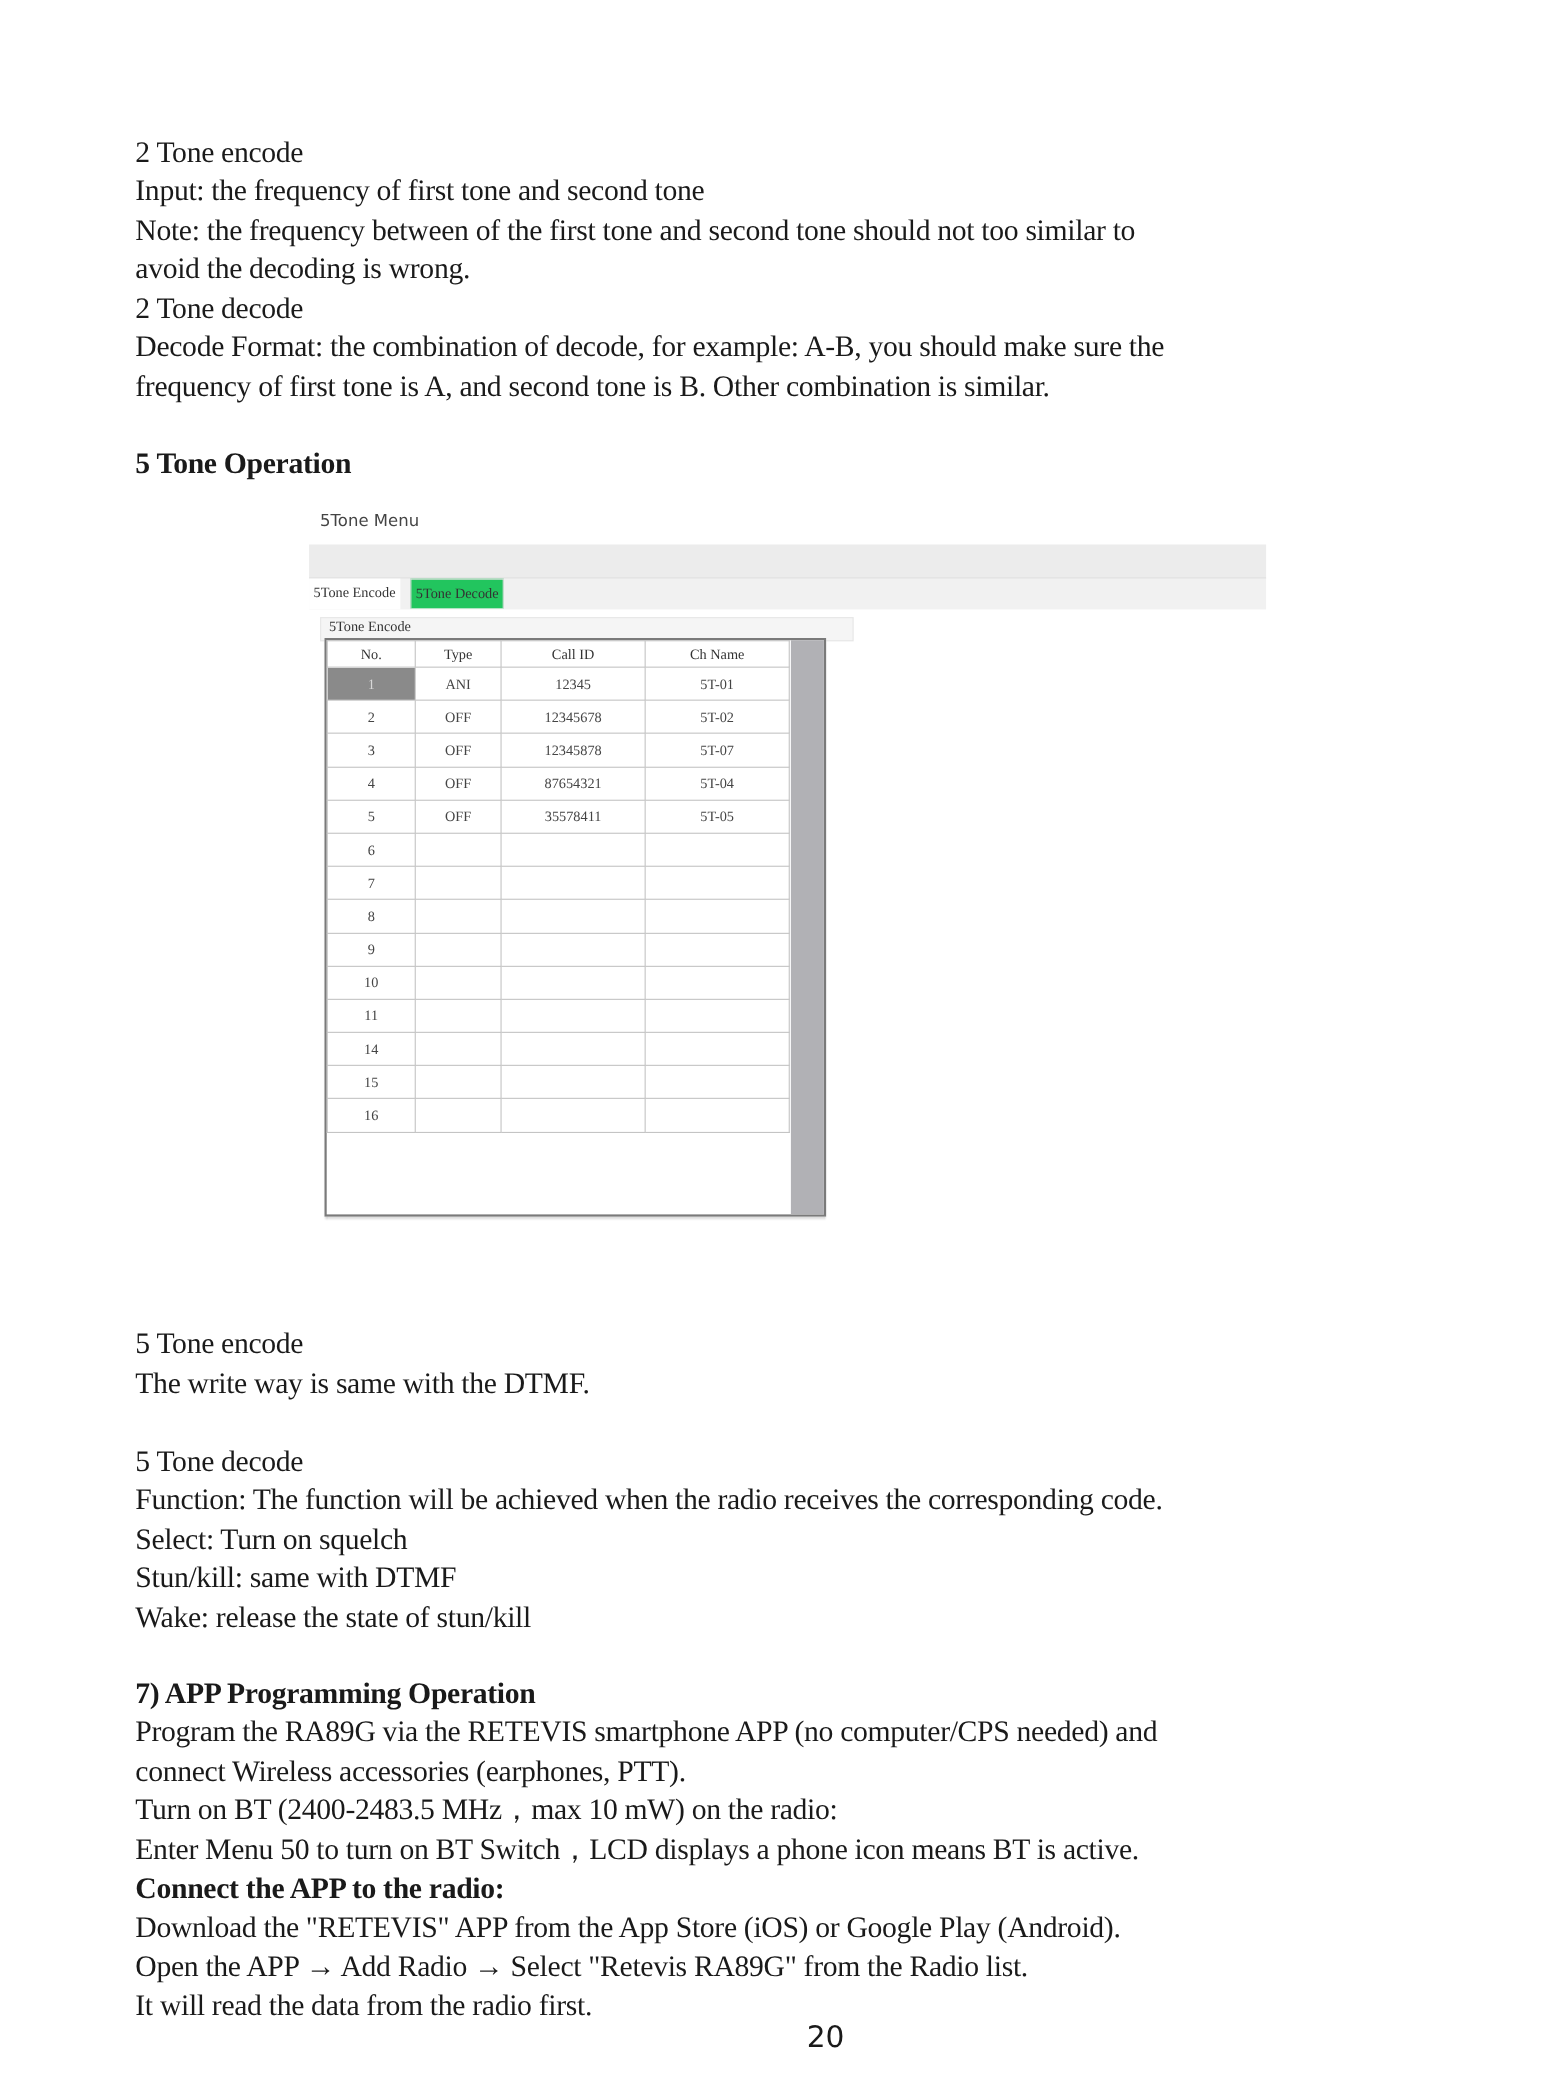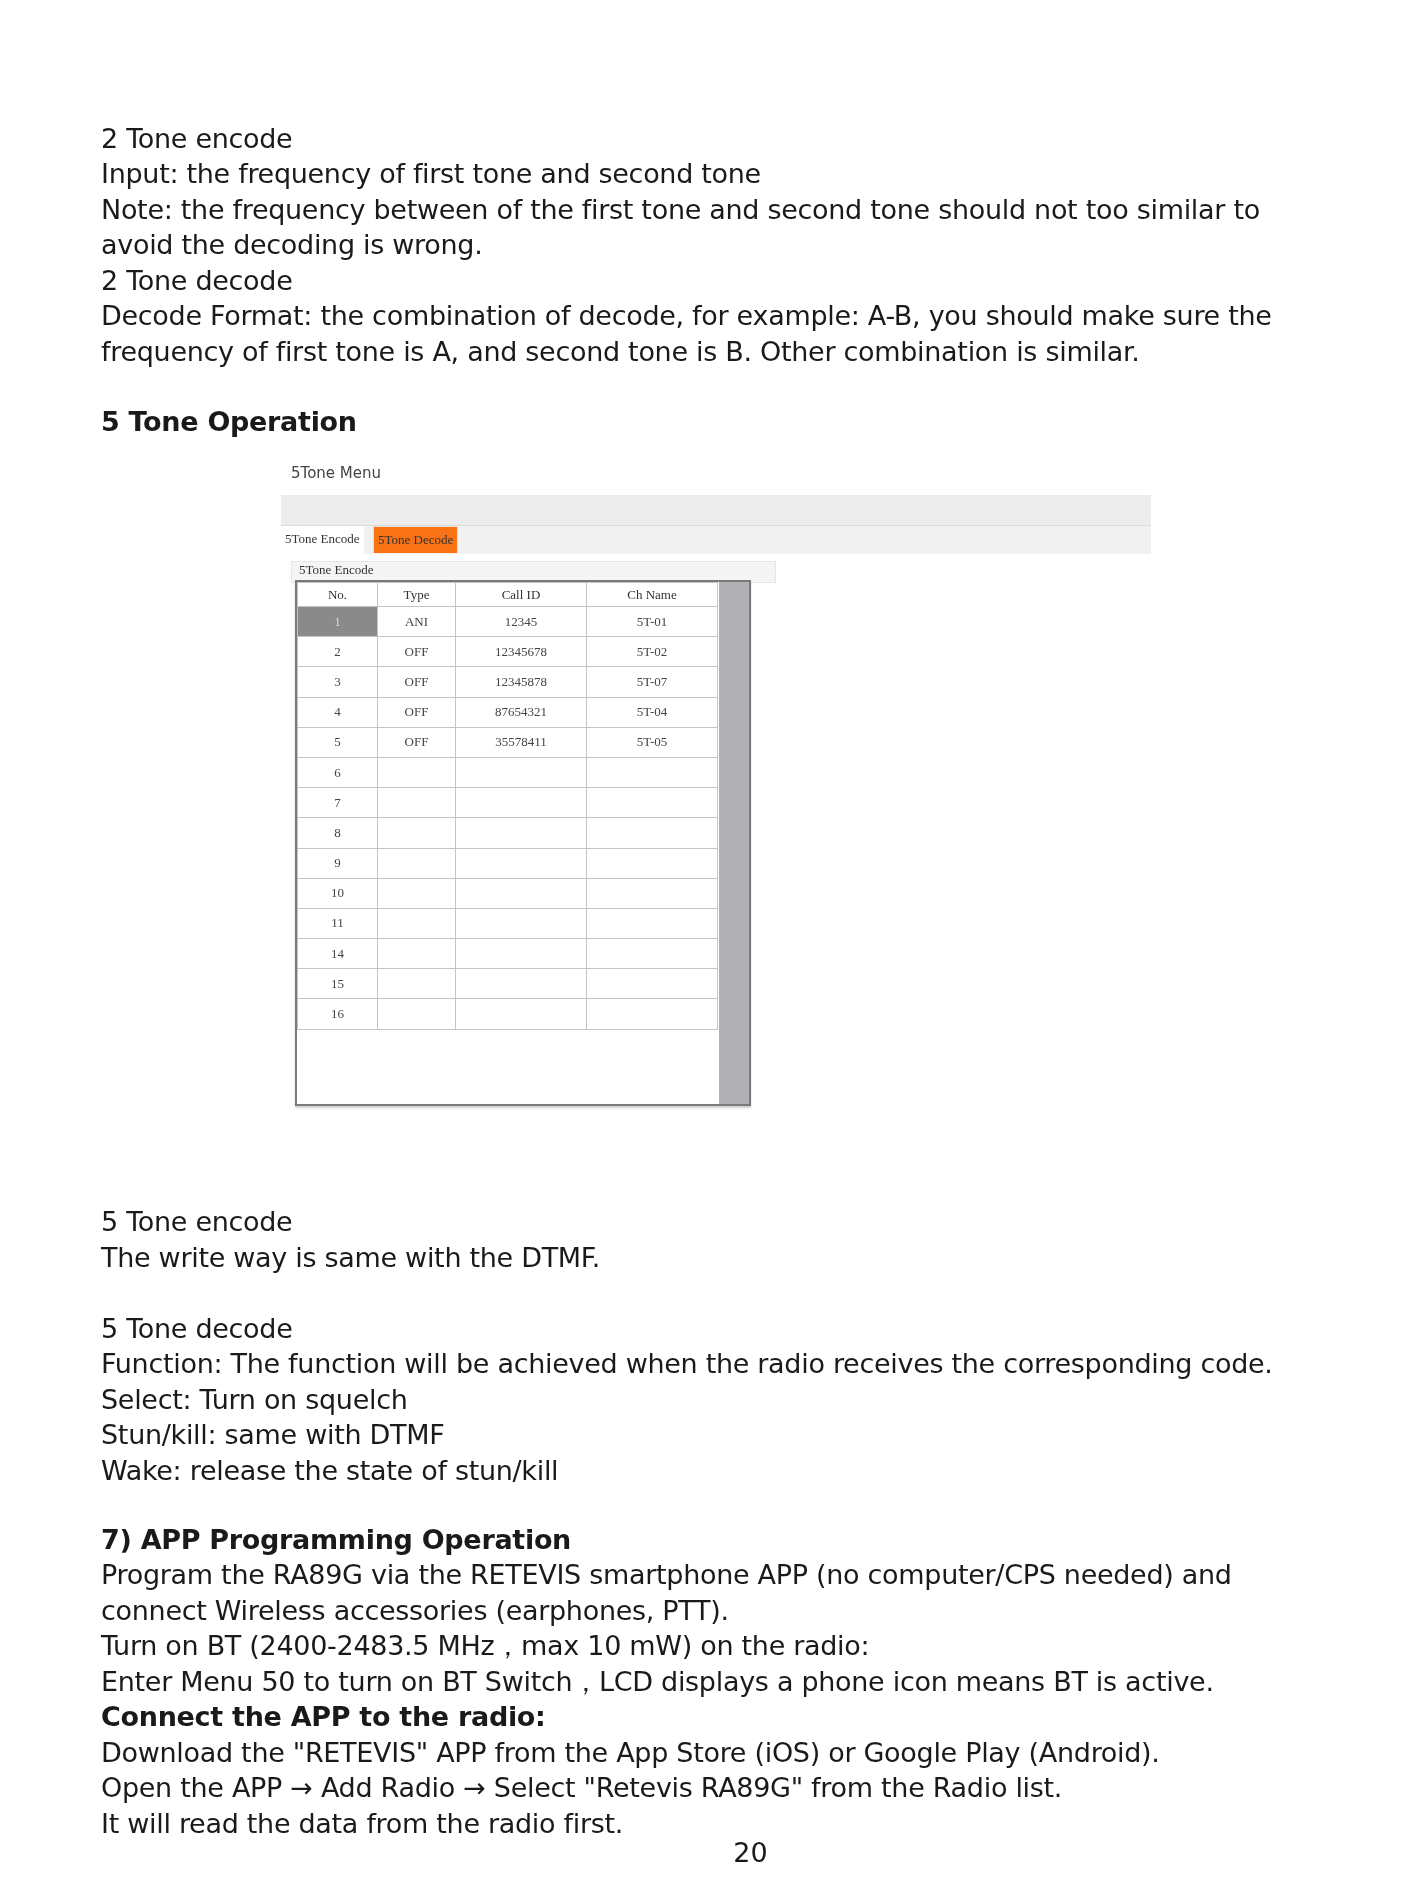--- a/index.html
+++ b/index.html
@@ -1,28 +1,28 @@
 <!DOCTYPE html>
 <html><head>
 <meta charset="utf-8">
 <style>
   html, body { margin: 0; padding: 0; }
   body {
     width: 1417px; height: 1889px; background: #ffffff; position: relative;
     font-family: "DejaVu Sans", sans-serif; color: #1a1a1a; overflow: hidden;
   }
-  .p { position: absolute; left: 101px; font-size: 27px; line-height: 35.5px; white-space: nowrap; letter-spacing: -0.3px; }
+  .p { position: absolute; left: 123px; font-size: 27px; line-height: 35.5px; white-space: nowrap; letter-spacing: -0.3px; font-family: Liberation Serif, serif; }
   .b { font-weight: bold; }
   .shot { position: absolute; left: 281px; top: 455px; width: 870px; height: 736px; }
   .menu-title { position: absolute; left: 10px; top: 9px; font-size: 15px; color: #444; font-family: "DejaVu Sans", sans-serif; }
   .graybar { position: absolute; left: 0; top: 40px; width: 870px; height: 30px; background: #ececec; border-bottom: 1px solid #dcdcdc; }
   .tabstrip { position: absolute; left: 0; top: 71px; width: 870px; height: 28px; background: #f1f1f1; }
   .tab { position: absolute; top: 0; height: 26px; font-family: "Liberation Serif", serif; font-size: 13px; line-height: 26px; color: #333; padding: 0 4px; }
   .tab.active { left: 0; background: #ffffff; height: 28px; }
-  .tab.inactive { left: 92px; background: #f97316; border: 1px solid #e0e0e0; border-bottom: none; }
+  .tab.inactive { left: 92px; background: #22c55e; border: 1px solid #e0e0e0; border-bottom: none; }
   .group { position: absolute; left: 10px; top: 106px; width: 483px; height: 605px; background: #ffffff; }
   .group-label { position: absolute; left: 8px; top: 1px; font-family: "Liberation Serif", serif; font-size: 13px; color: #333; }
   .group-top { position: absolute; left: 0; top: 0; width: 483px; height: 20px; background: #f5f5f5; border: 1px solid #e6e6e6; }
   .tbl-wrap { position: absolute; left: 14px; top: 125px; width: 452px; height: 522px; border: 2px solid #7a7a7a; border-top-width: 2px; background: #fff; box-shadow: 0 2px 2px #cfcfcf; }
   table.grid { border-collapse: collapse; position: absolute; left: 0; top: 0; width: 420px; table-layout: fixed; }
   table.grid th, table.grid td {
     border: 1px solid #c4c4c4; height: 29.2px; padding: 0; text-align: center;
     font-family: "Liberation Serif", serif; font-size: 13px; color: #444; overflow: hidden;
   }
   table.grid th { font-weight: normal; height: 23px; color: #333; }

